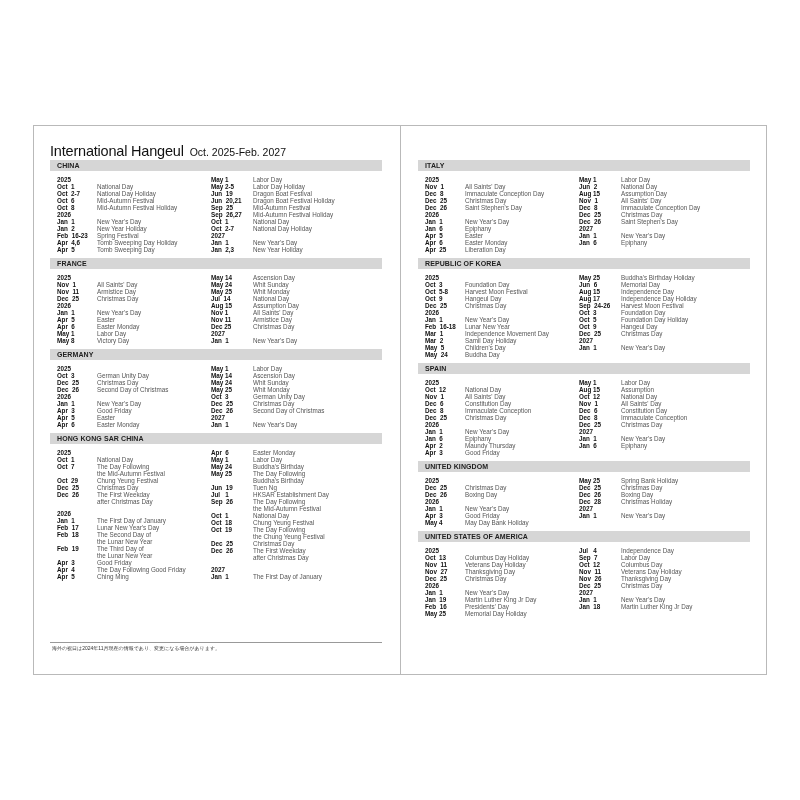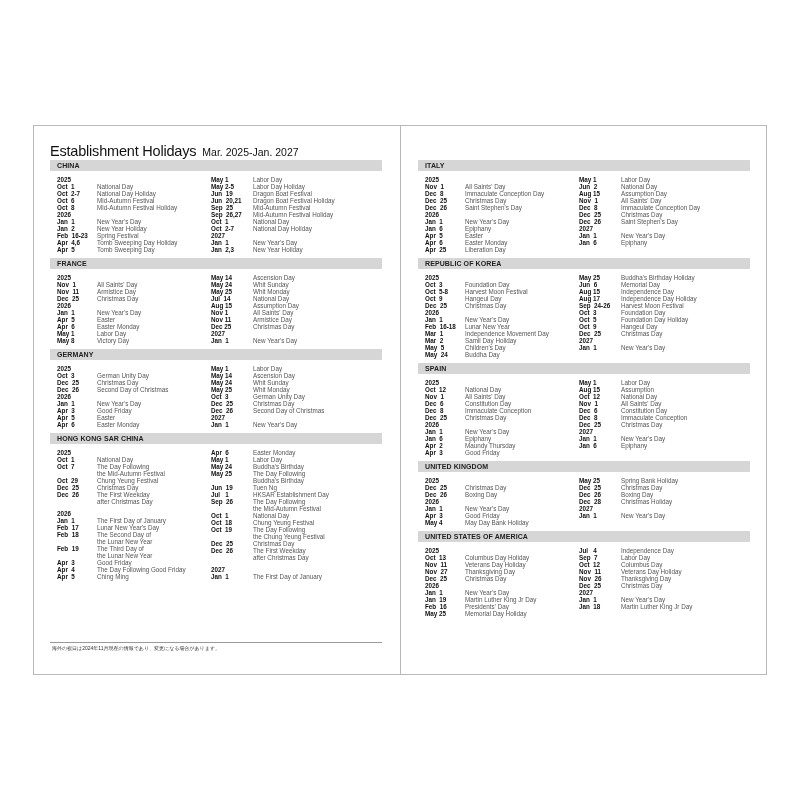--- a/index.html
+++ b/index.html
@@ -45,22 +45,22 @@
   }
 </style>
 </head>
 <body>
 
 <div class="spread"></div>
 <div class="divider"></div>
 
 <div class="page page-left">
   <div class="title-row">
-    <span class="title">Establishment Holidays</span>
-    <span class="subtitle">Mar. 2025-Jan. 2027</span>
+    <span class="title">International Hangeul</span>
+    <span class="subtitle">Oct. 2025-Feb. 2027</span>
   </div>
   <div id="left-sections">
       <div class="section">
         <div class="section-header">CHINA</div>
         <div class="cols">
           <div class="col col-a">
             <div class="row year">
               <span class="d">2025</span>
             </div>
             <div class="row">

